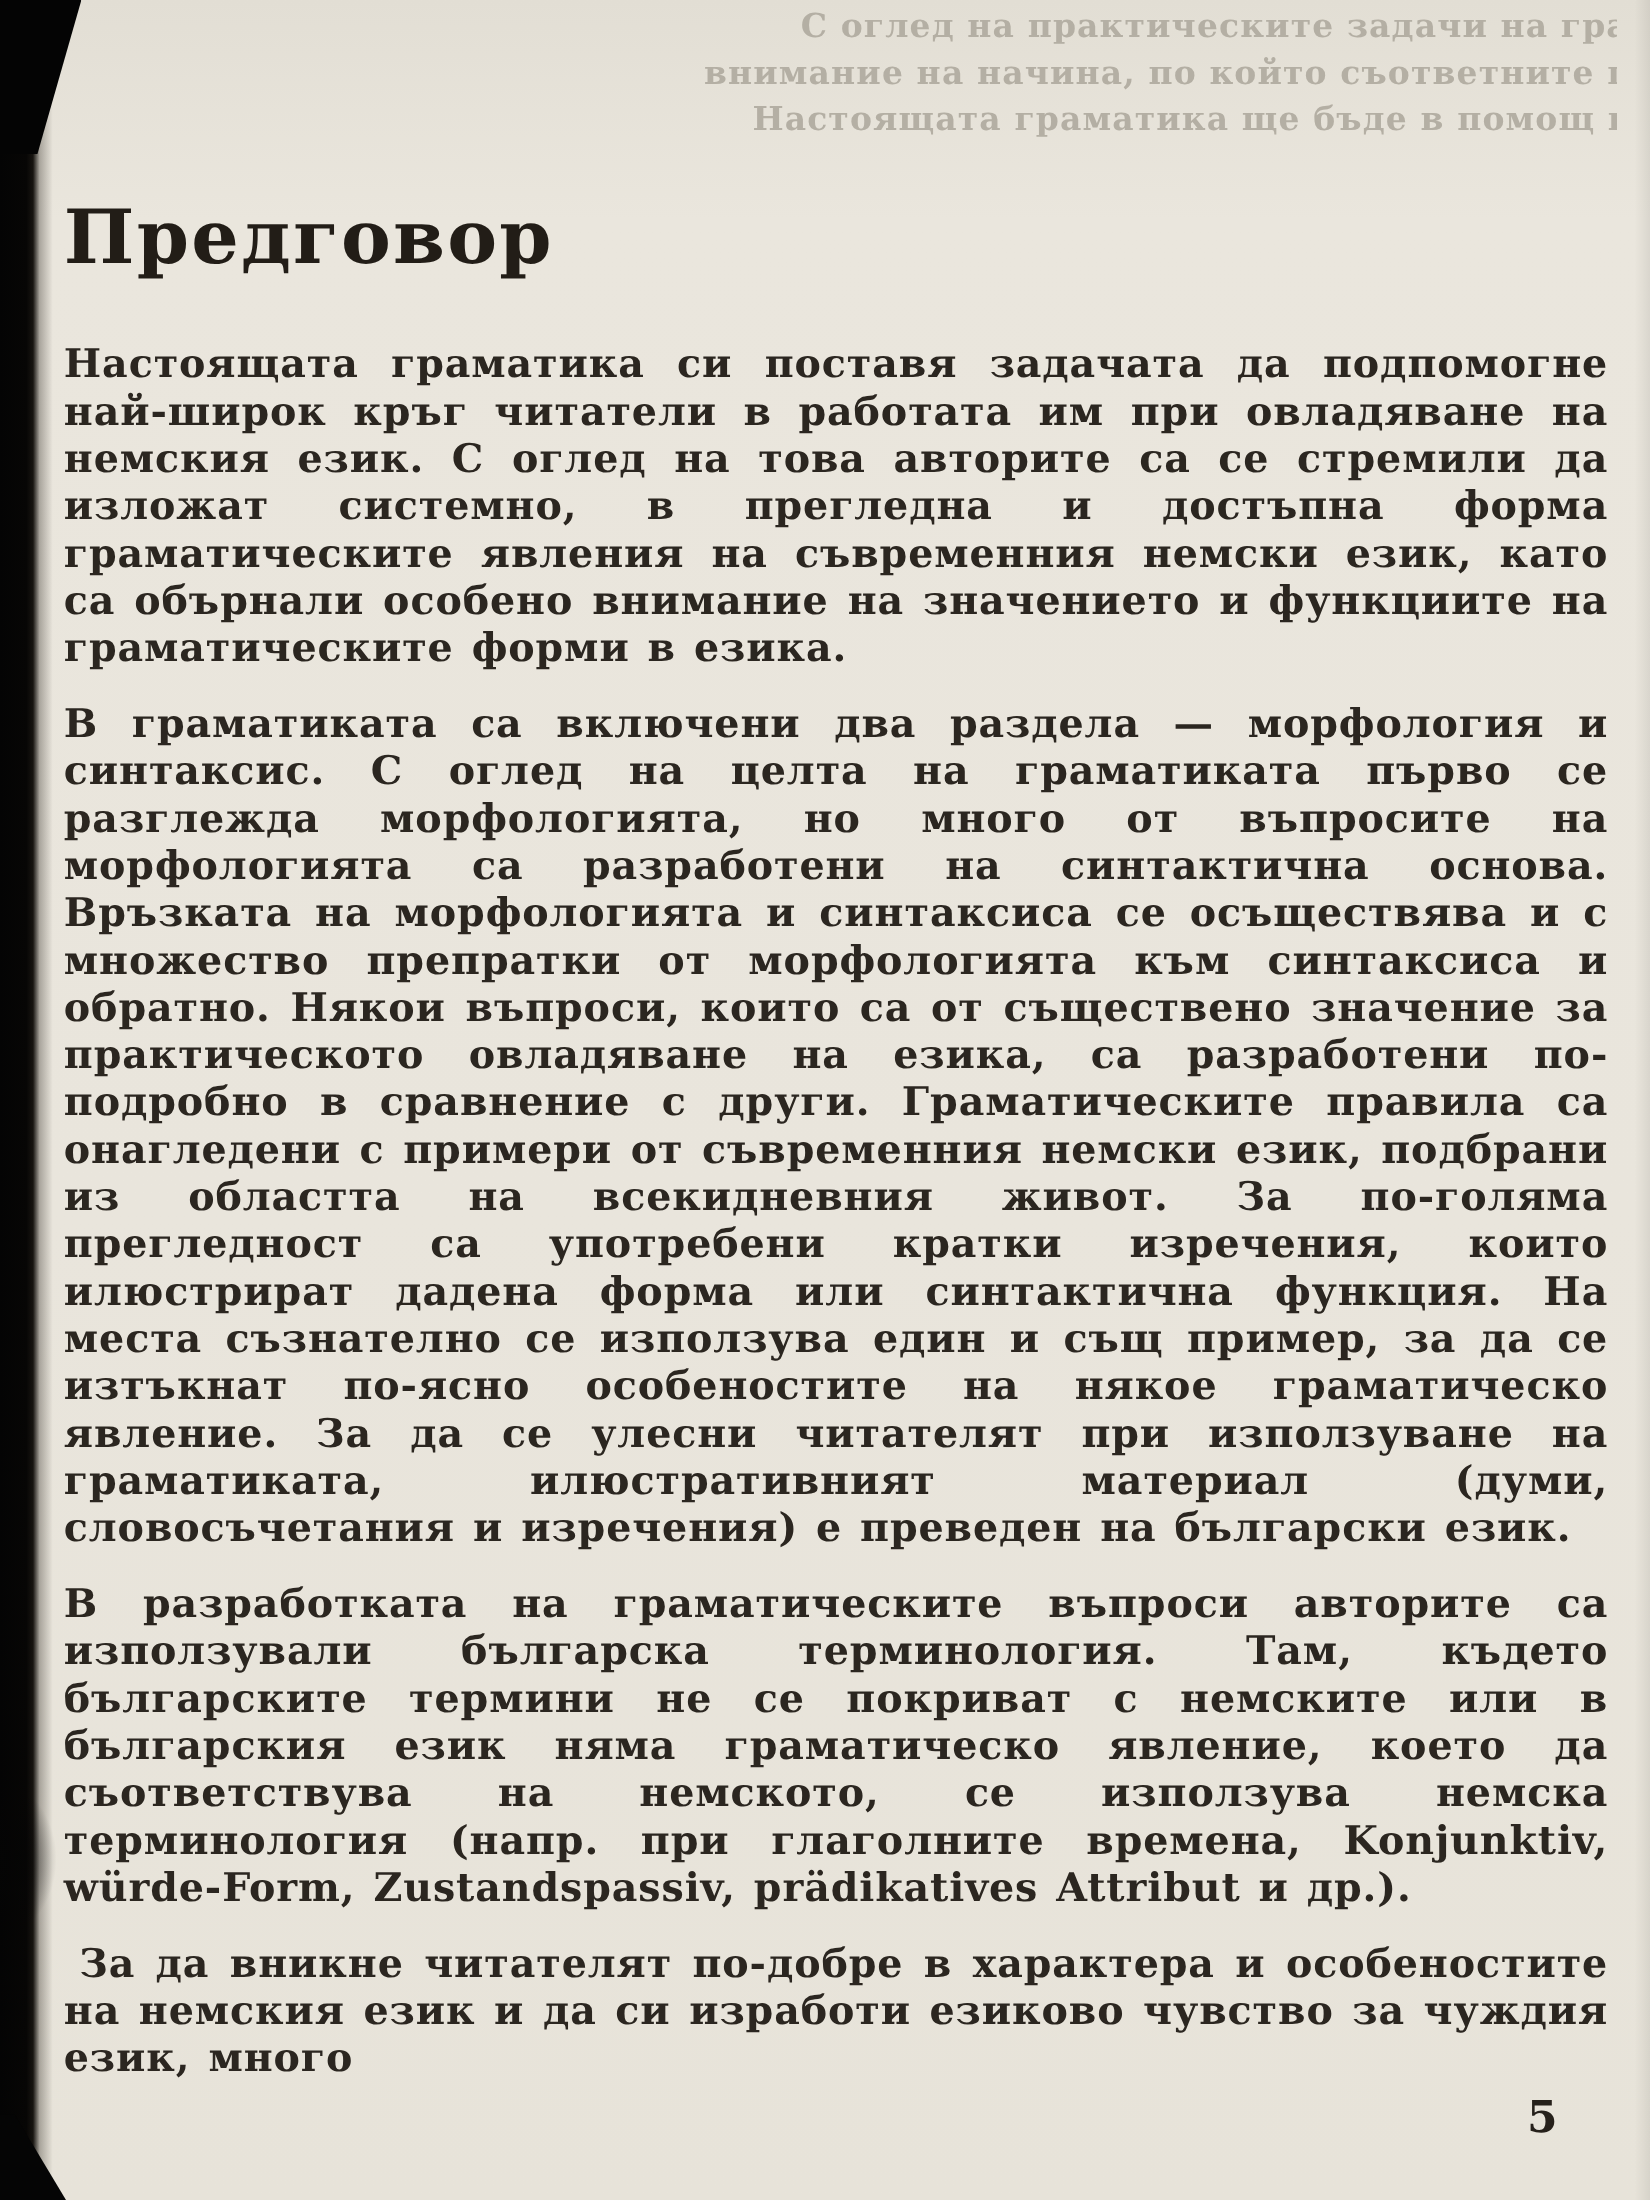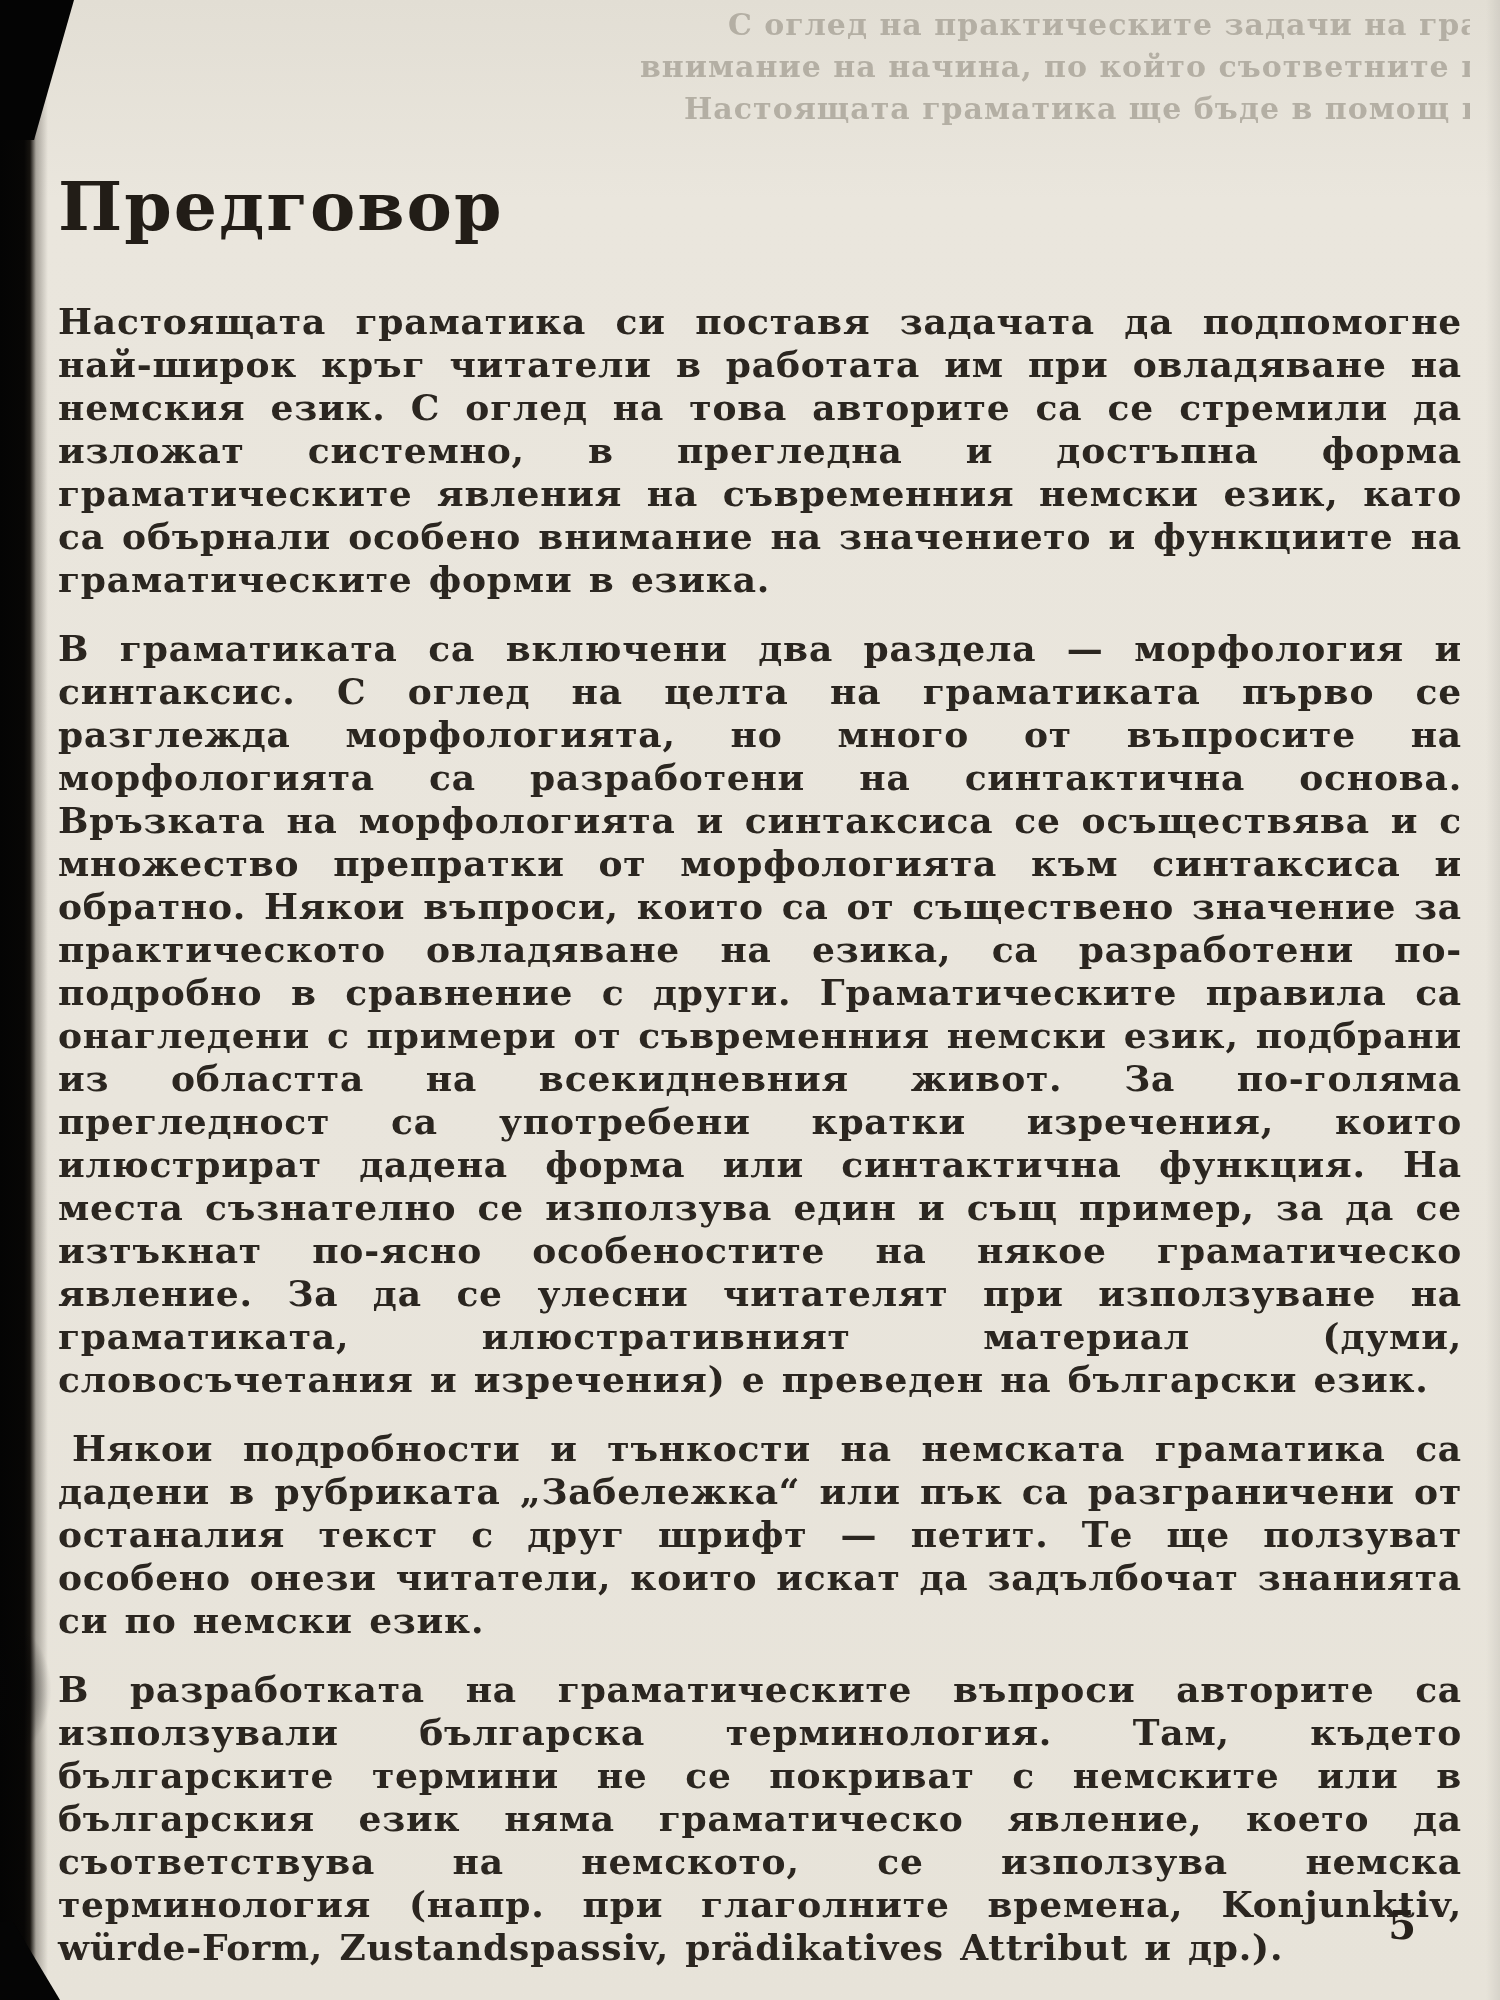--- a/index.html
+++ b/index.html
@@ -69,21 +69,21 @@
   .ghost-line.indent-a { text-indent: 88px; }
   .ghost-line.indent-b { text-indent: 44px; }
   
   .content {
     position: absolute;
     left: 58px;
     top: 160px;
     width: 1404px;
   }
   .heading {
-    margin: 6px 0 54px 0;
+    margin: 16px 0 54px 0;
     font-size: 68px;
     font-weight: bold;
     letter-spacing: 2px;
     color: #221d17;
   }
   .body-text p {
     margin: 0 0 26px 0;
     font-size: 36px;
     line-height: 43px;
     font-weight: 700;
@@ -118,21 +118,20 @@
     <div class="ghost-line">внимание на начина, по който съответните граматически форми се</div>
     <div class="ghost-line indent-b">Настоящата граматика ще бъде в помощ на всички, които се интере-</div>
   </div>
 
   <main class="content">
     <h1 class="heading">Предговор</h1>
 
     <div class="body-text">
       <p>Настоящата граматика си поставя задачата да подпомогне най-широк кръг читатели в работата им при овладяване на немския език. С оглед на това авторите са се стремили да изложат системно, в прегледна и достъпна форма граматическите явления на съвременния немски език, като са обърнали особено внимание на значението и функциите на граматическите форми в езика.</p>
       <p>В граматиката са включени два раздела — морфология и синтаксис. С оглед на целта на граматиката първо се разглежда морфологията, но много от въпросите на морфологията са разработени на синтактична основа. Връзката на морфологията и синтаксиса се осъществява и с множество препратки от морфологията към синтаксиса и обратно. Някои въпроси, които са от съществено значение за практическото овладяване на езика, са разработени по-подробно в сравнение с други. Граматическите правила са онагледени с примери от съвременния немски език, подбрани из областта на всекидневния живот. За по-голяма прегледност са употребени кратки изречения, които илюстрират дадена форма или синтактична функция. На места съзнателно се използува един и същ пример, за да се изтъкнат по-ясно особеностите на някое граматическо явление. За да се улесни читателят при използуване на граматиката, илюстративният материал (думи, словосъчетания и изречения) е преведен на български език.</p>
-      <p class="indent">Някои подробности и тънкости на немската граматика са дадени в рубриката „Забележка“ или пък са разграничени от останалия текст с друг шрифт — петит. Те ще ползуват особено онези читатели, които искат да задълбочат знанията си по немски език.</p>
       <p>В разработката на граматическите въпроси авторите са използували българска терминология. Там, където българските термини не се покриват с немските или в българския език няма граматическо явление, което да съответствува на немското, се използува немска терминология (напр. при глаголните времена, Konjunktiv, würde-Form, Zustandspassiv, prädikatives Attribut и др.).</p>
       <p class="indent">За да вникне читателят по-добре в характера и особеностите на немския език и да си изработи езиково чувство за чуждия език, много</p>
     </div>
   </main>
 
   <div class="page-number">5</div>
 
 </div>
 
 </body></html>

